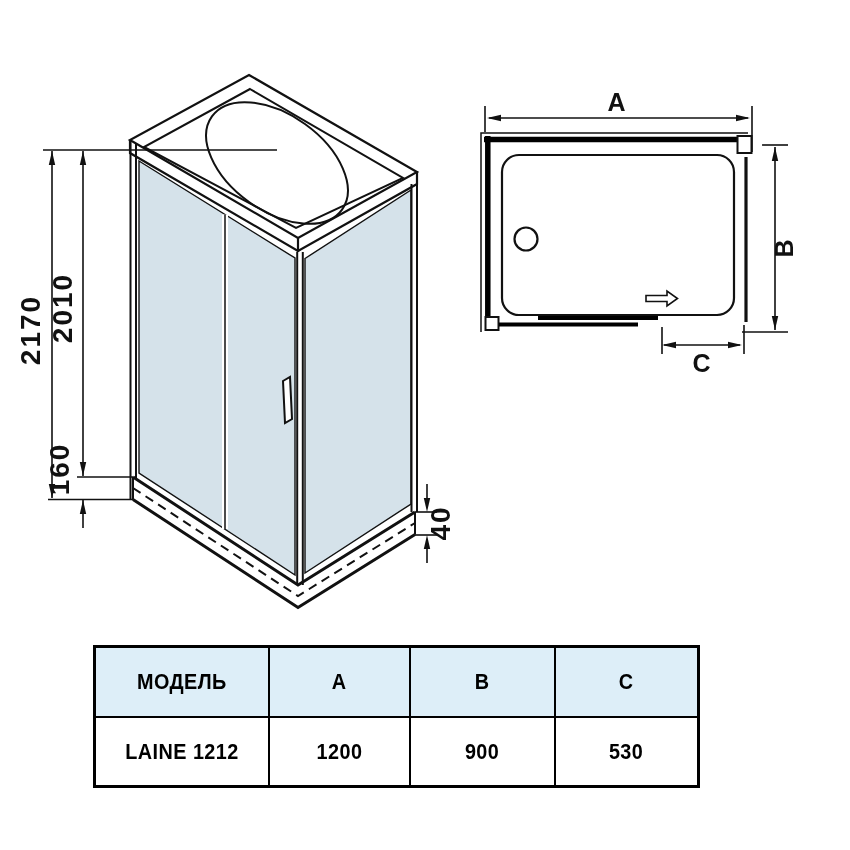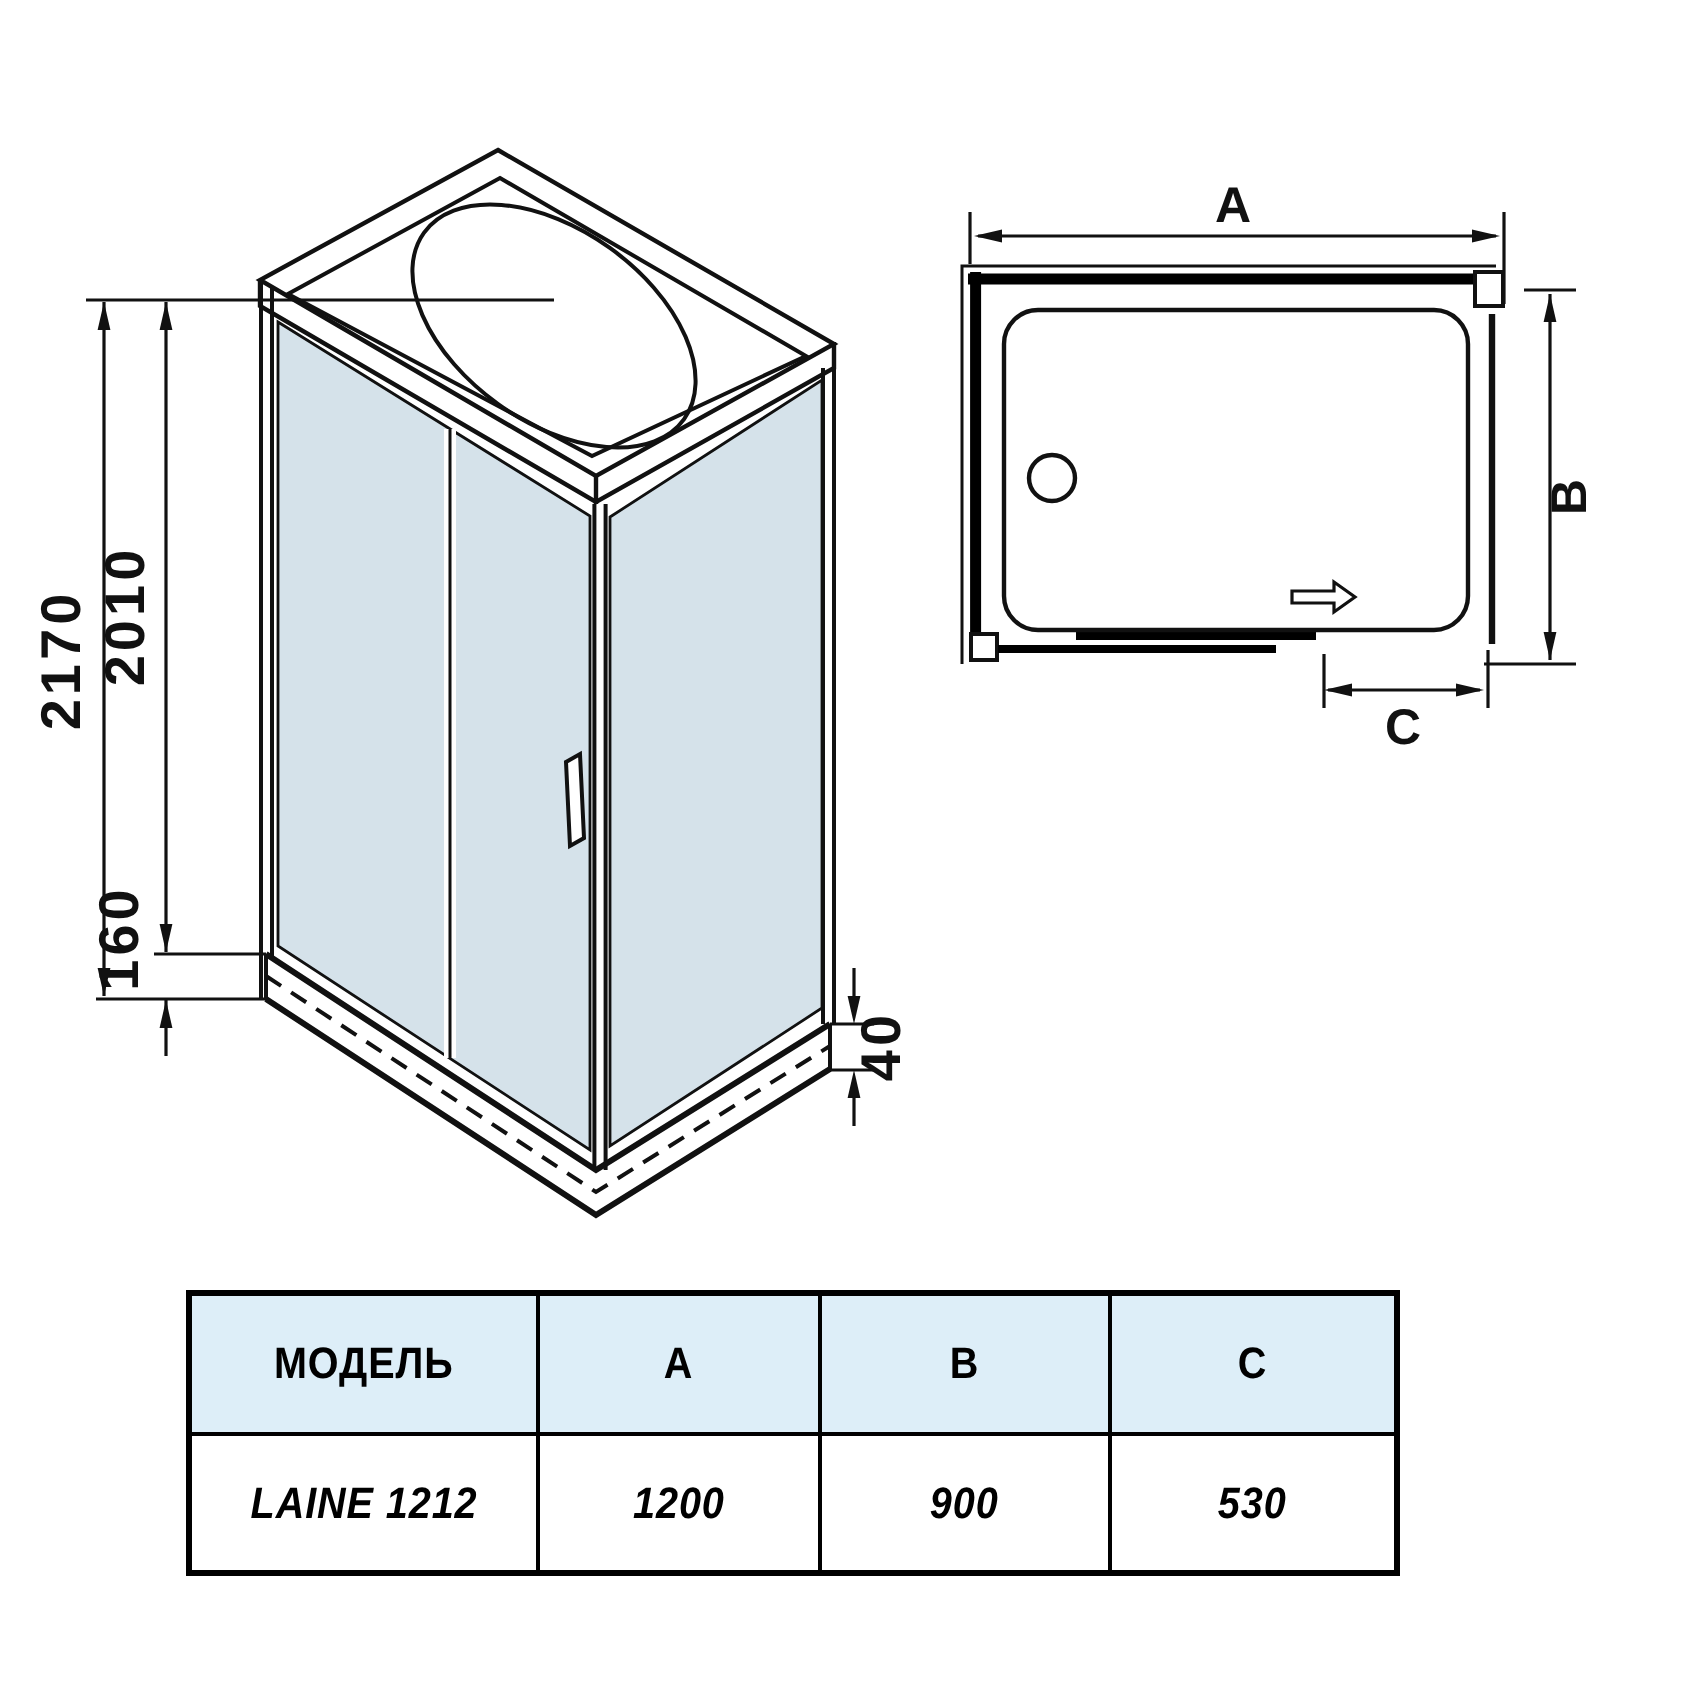--- a/index.html
+++ b/index.html
@@ -9,21 +9,21 @@
   .dim-num{font-family:"Liberation Sans",sans-serif;font-weight:bold;font-size:28px;
            letter-spacing:2px;fill:#111;text-anchor:middle;}
   .dim-letter{font-family:"Liberation Sans",sans-serif;font-weight:bold;font-size:25px;
            letter-spacing:1px;fill:#111;text-anchor:middle;}
   table.models{position:absolute;left:93px;top:645px;border-collapse:collapse;
            table-layout:fixed;background:#fff;}
   table.models th,table.models td{border:2px solid #000;text-align:center;vertical-align:middle;
            padding:16px;color:#000;}
   table.models{border:3px solid #000;}
   table.models tr.head th{background:#ddeef8;height:36px;}
-  table.models tr.row td{height:35px;font-style:italic;}
+  table.models tr.row td{height:35px;}
   .cellt{display:inline-block;transform:scaleX(0.9);transform-origin:center;
          font-weight:bold;font-size:22px;letter-spacing:0.5px;white-space:nowrap;}
 </style>
 </head>
 <body>
 
 <div class="canvas">
 
 <svg width="850" height="850" viewBox="0 0 850 850">
 

